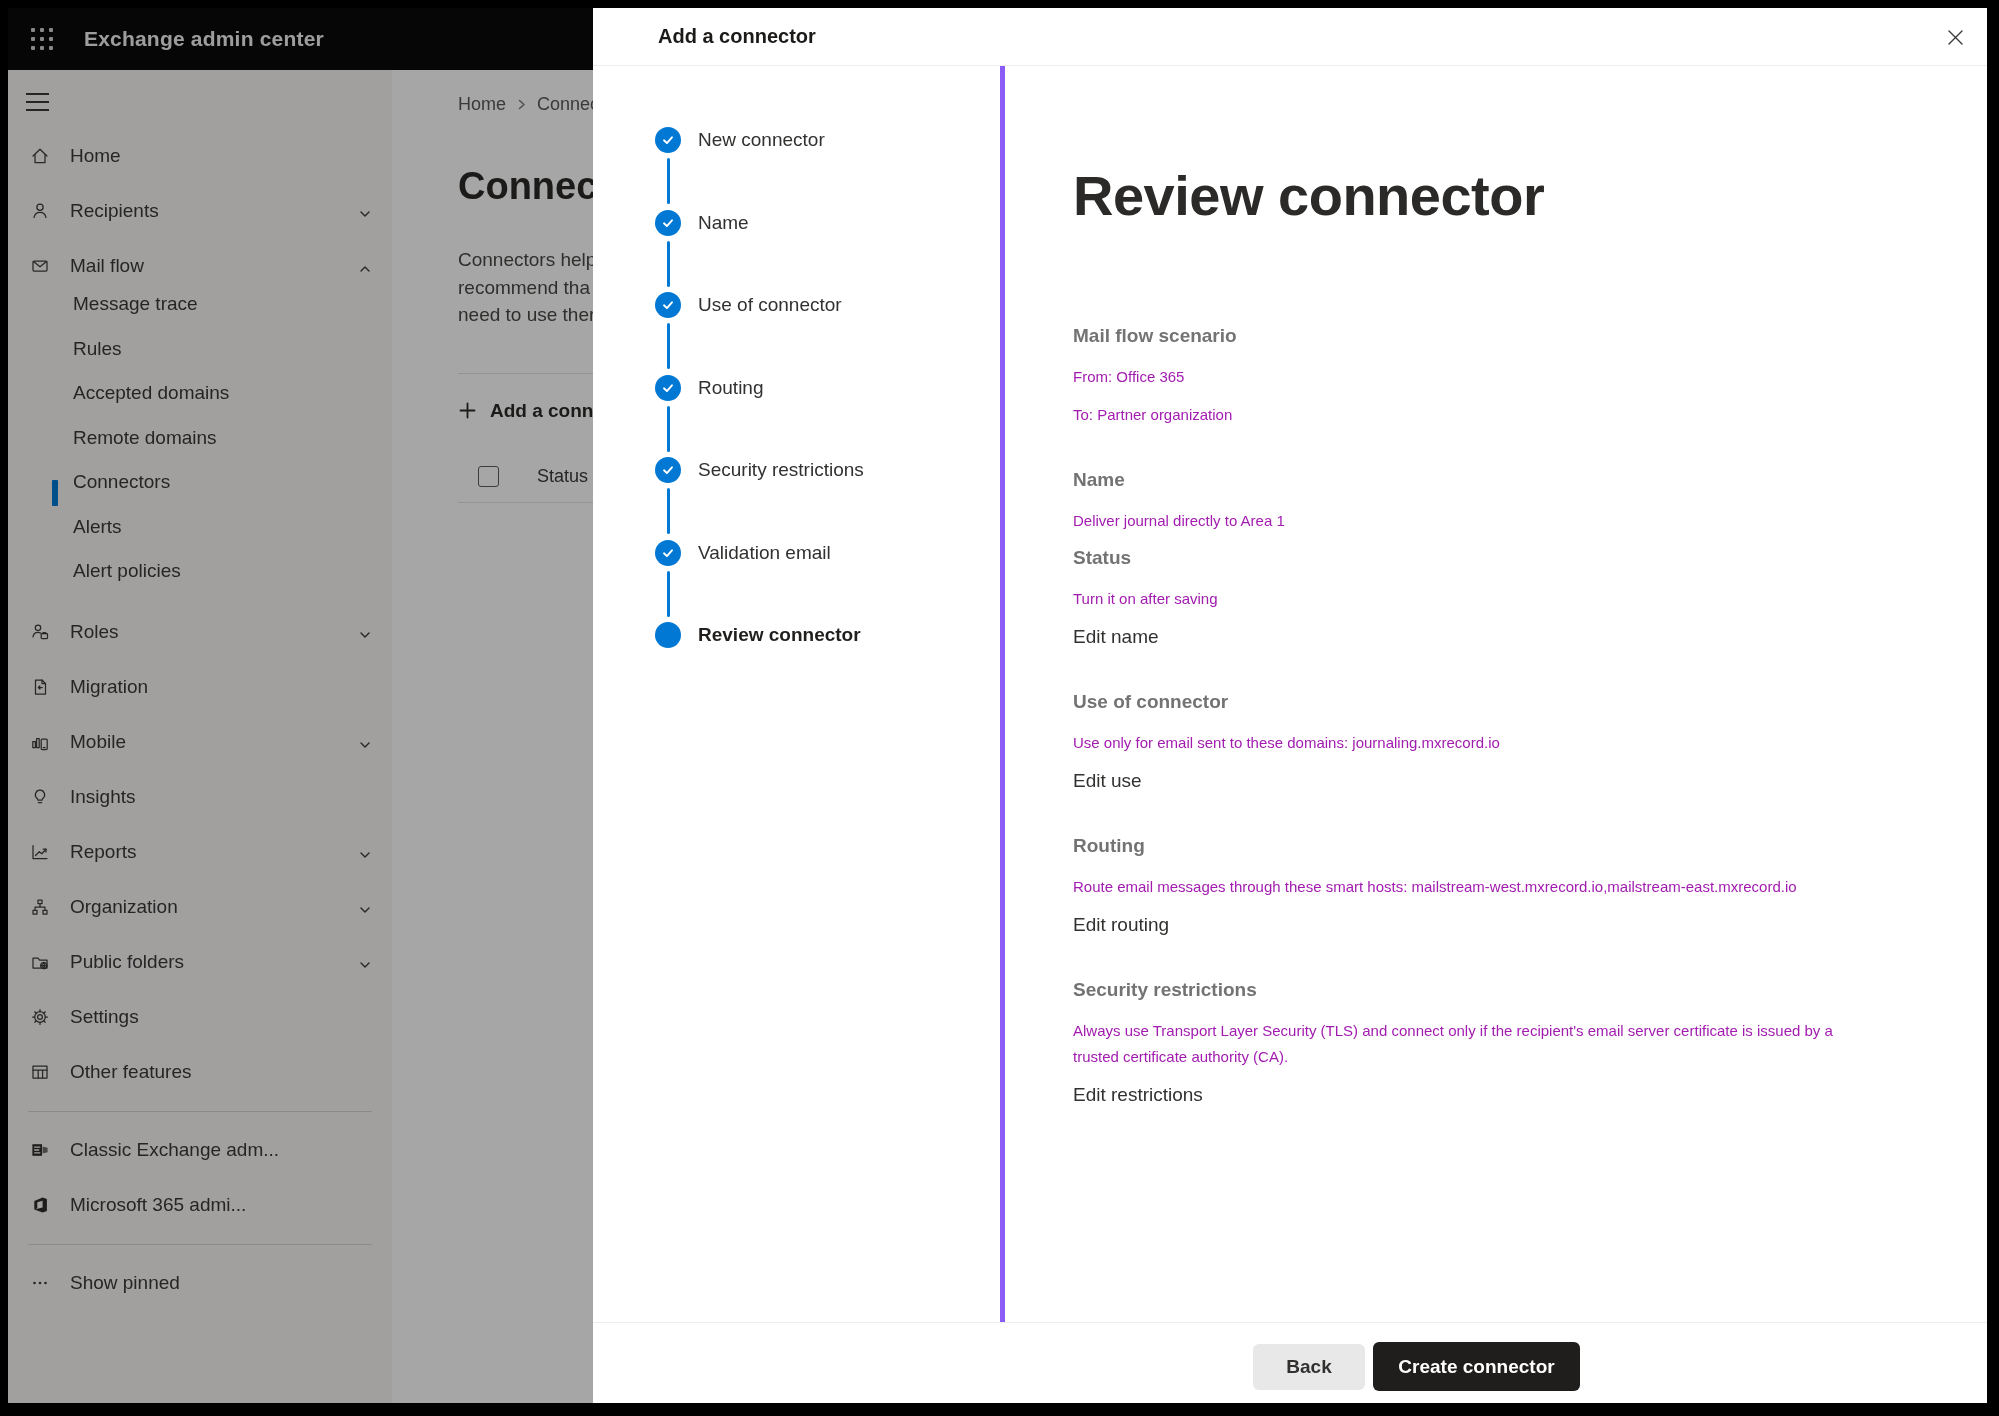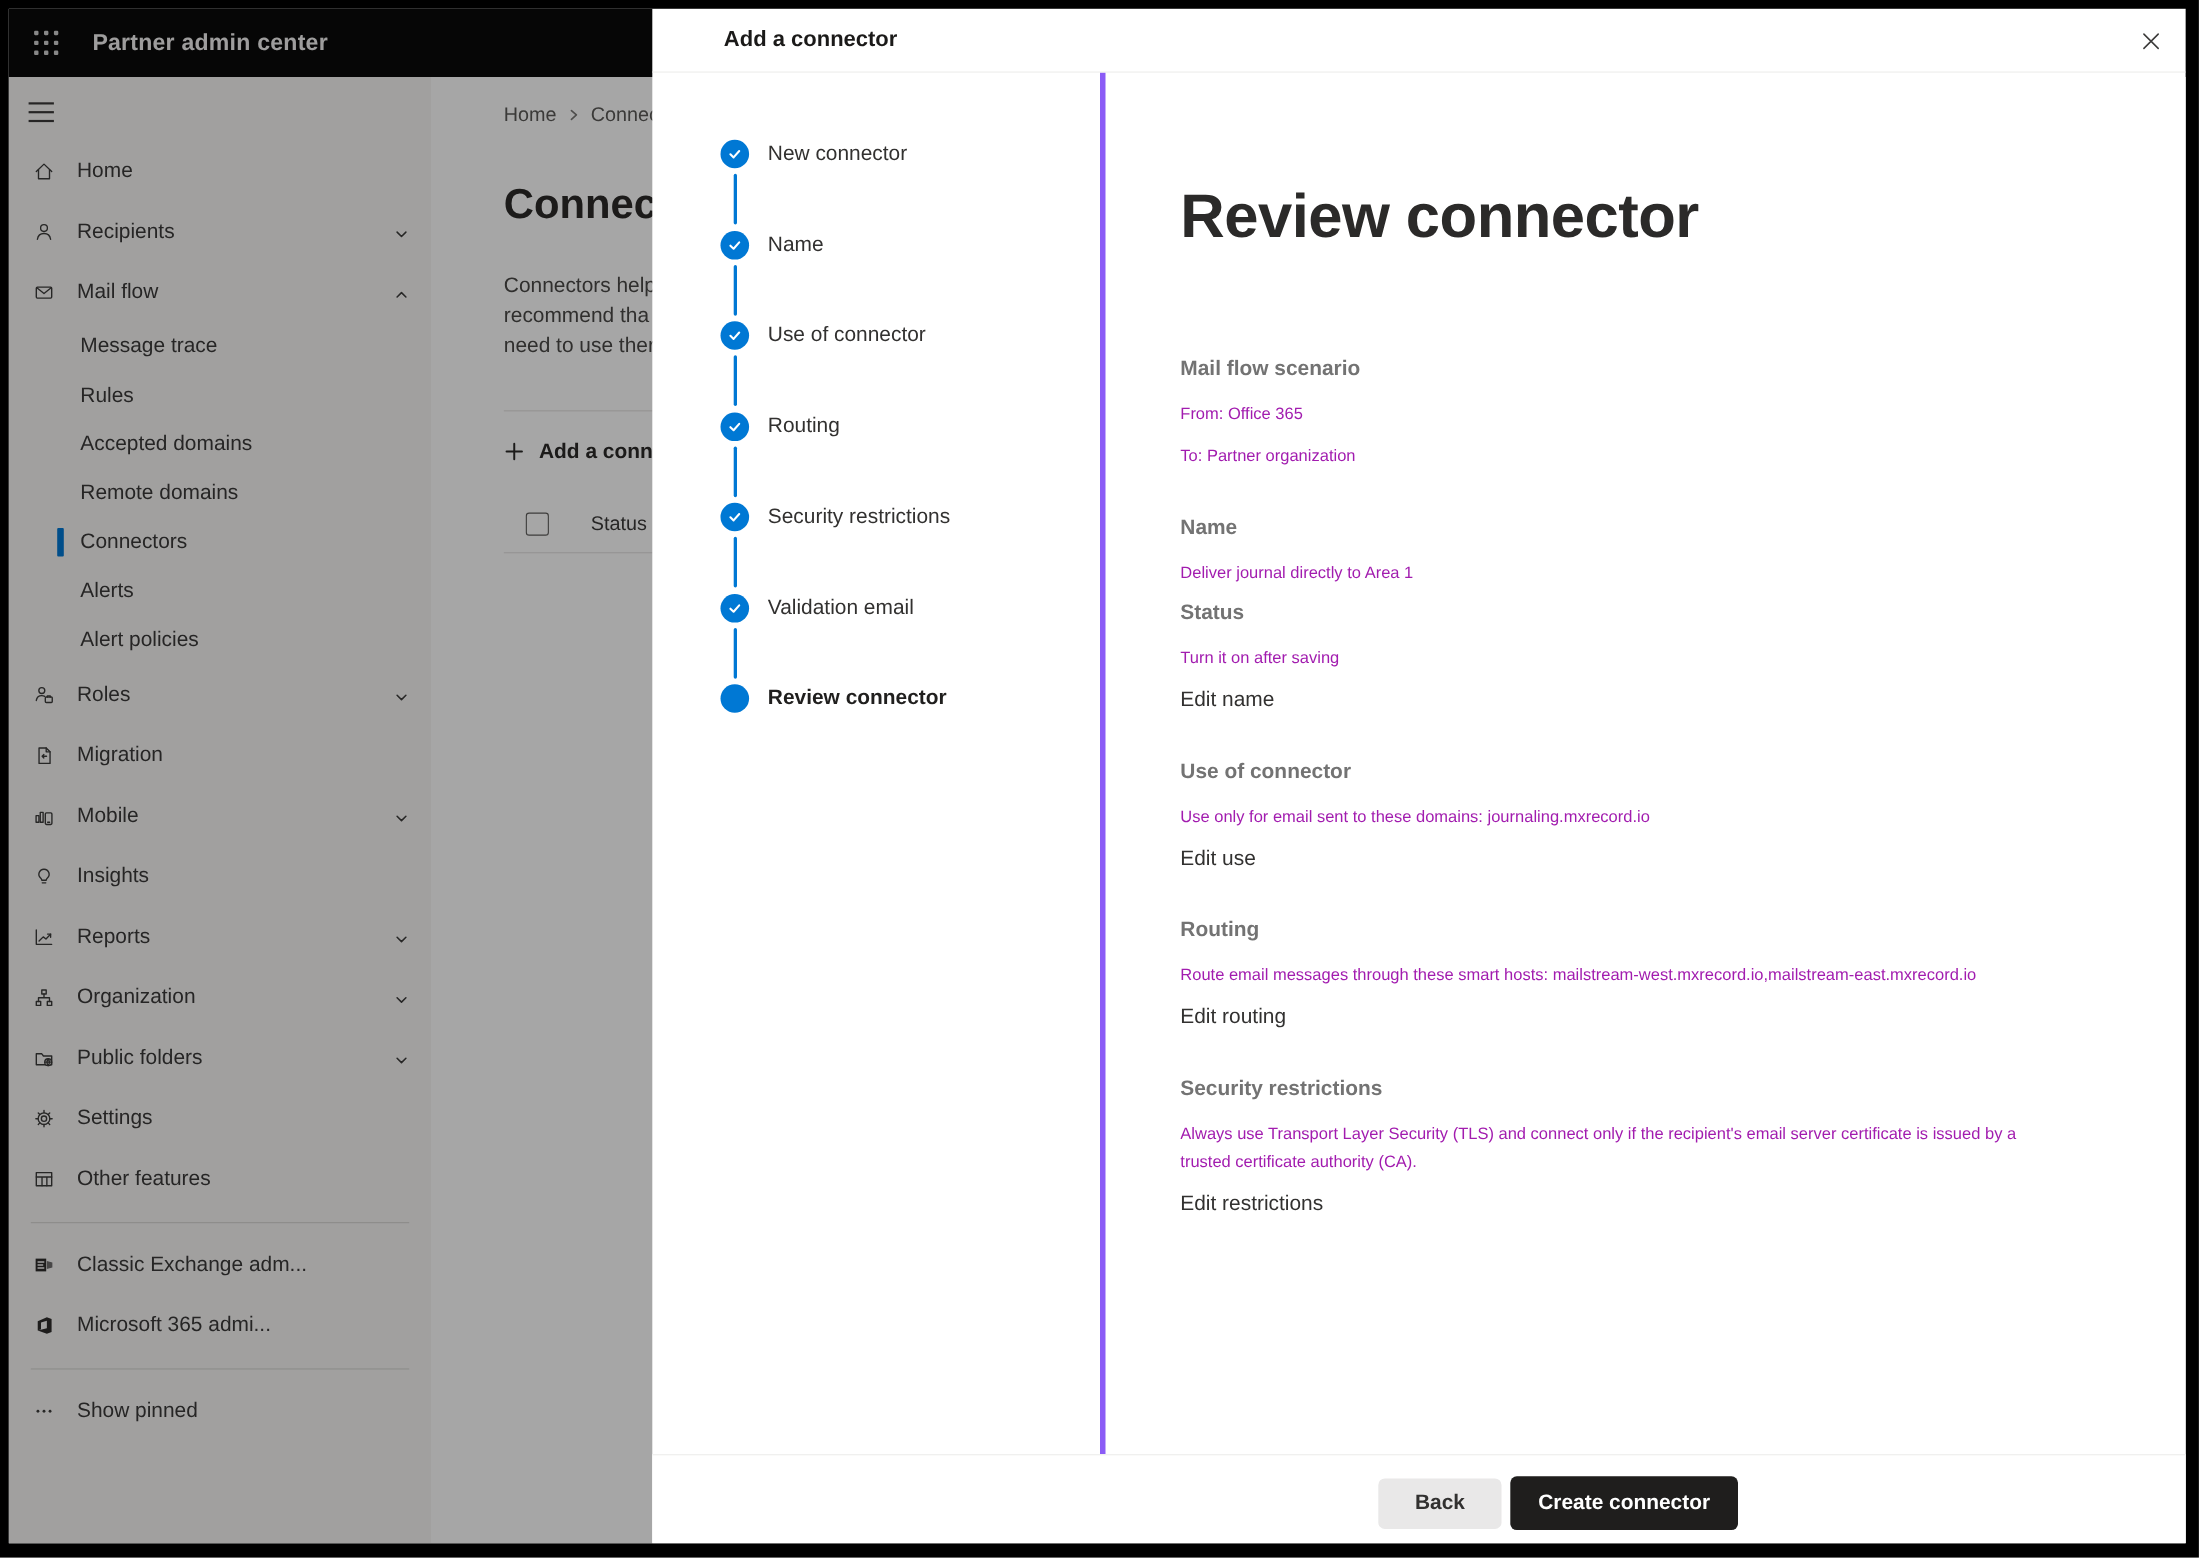--- a/index.html
+++ b/index.html
@@ -31,21 +31,21 @@
   .sidebar{position:absolute;left:0;top:62px;bottom:0;width:384px;background:#f7f6f5;z-index:5;}
   .hamburger{margin:16px 0 0 18px;width:36px;height:32px;display:flex;flex-direction:column;justify-content:center;gap:6px;cursor:pointer;}
   .hamburger i{display:block;width:23px;height:2px;background:#3b3a39;}
   .nav{padding-top:10px;}
   .nav-item{position:relative;height:55px;display:flex;align-items:center;padding-left:22px;font-size:19px;color:#3b3a39;cursor:pointer;}
   .nicon{width:20px;height:20px;flex:0 0 20px;display:flex;align-items:center;justify-content:center;}
   .nicon svg{width:20px;height:20px;stroke:#3d3c3b;fill:none;stroke-width:1.25;stroke-linecap:round;stroke-linejoin:round;}
   .nlabel{margin-left:20px;white-space:nowrap;}
   .chev{margin-left:auto;margin-right:20px;width:14px;height:14px;}
   .chev svg{width:14px;height:14px;stroke:#3d3c3b;fill:none;stroke-width:1.4;stroke-linecap:round;stroke-linejoin:round;}
-  .nav-sub{position:relative;height:44.5px;display:flex;align-items:center;padding-left:65px;font-size:19px;color:#3b3a39;cursor:pointer;white-space:nowrap;}
+  .nav-sub{position:relative;height:44.5px;display:flex;align-items:flex-start;padding-left:65px;font-size:19px;color:#3b3a39;cursor:pointer;white-space:nowrap;}
   .nav-sub.selected::before{content:"";position:absolute;left:44px;top:50%;transform:translateY(-50%);width:6px;height:26px;background:var(--accent);border-radius:1px;}
   .nav-divider{height:1px;background:#d8d6d3;margin:11px 20px;}
   .exchange-glyph svg,.m365-glyph svg{stroke:none;}
 
   
   .main{position:absolute;left:384px;top:62px;right:0;bottom:0;background:#ffffff;padding:24px 0 0 66px;z-index:5;overflow:hidden;}
   .breadcrumb{display:flex;align-items:center;gap:10px;font-size:18px;color:#5b5a58;white-space:nowrap;}
   .crumb{cursor:pointer;}
   .crumb-sep svg{width:11px;height:11px;stroke:#7a7977;fill:none;stroke-width:1.5;stroke-linecap:round;stroke-linejoin:round;}
   .page-title{font-size:38px;font-weight:700;color:#2b2a29;margin-top:50px;white-space:nowrap;}
@@ -106,21 +106,21 @@
           <span></span>
           <span></span>
           <span></span>
           <span></span>
           <span></span>
           <span></span>
           <span></span>
           <span></span>
       </div>
     </div>
-    <div class="topbar-title">Partner admin center</div>
+    <div class="topbar-title">Exchange admin center</div>
   </header>
 
   <aside class="sidebar">
     <div class="hamburger">
         <i></i>
         <i></i>
         <i></i>
       </div>
     <nav class="nav">
 

